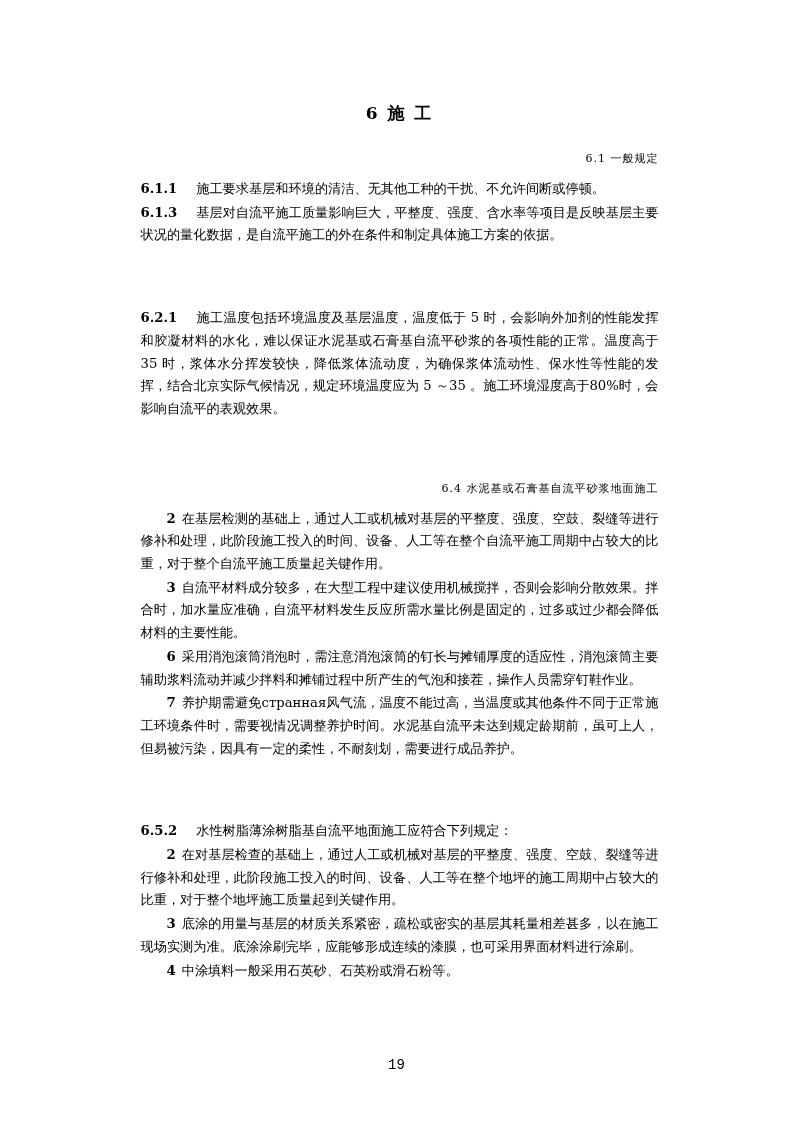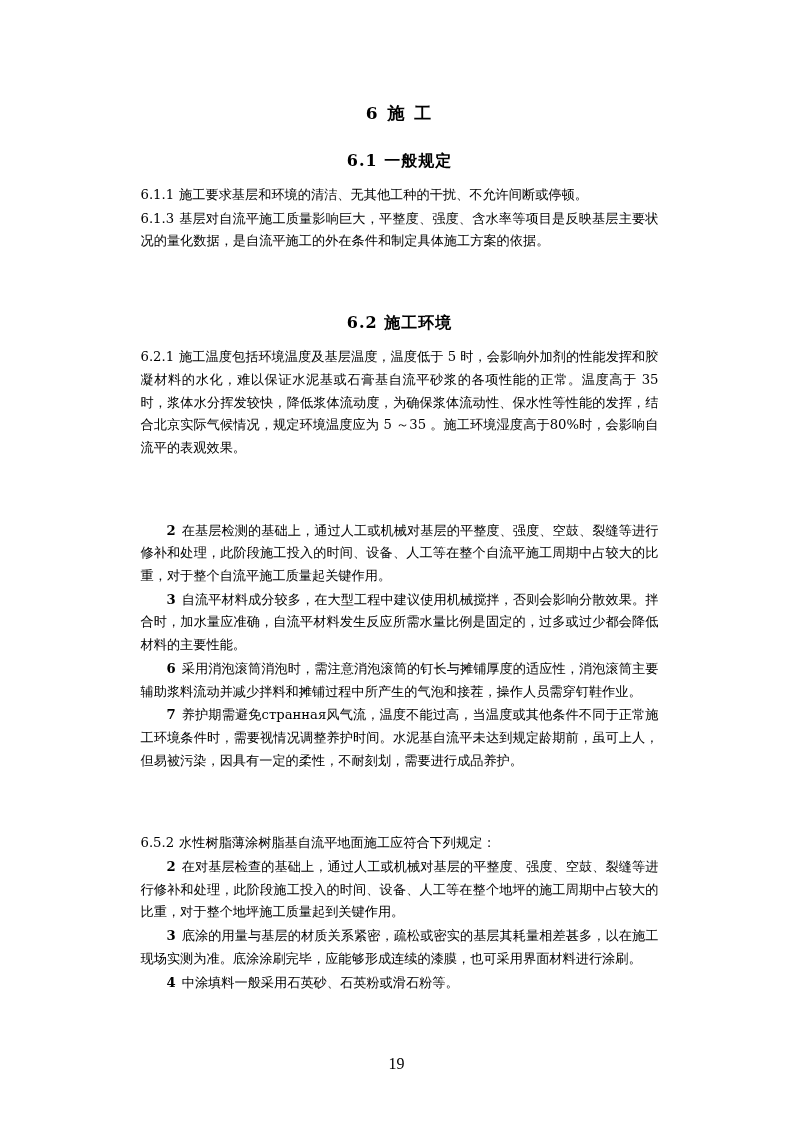--- a/index.html
+++ b/index.html
@@ -23,57 +23,57 @@
   }
   .chapter-title {
     text-align: center;
     font-size: 17px;
     font-weight: bold;
     letter-spacing: 2px;
     margin: 14px 0 26px 0;
     font-family: "DejaVu Serif", "Liberation Serif", serif;
   }
   .section-title {
-    text-align: center;
-    font-size: 16px;
-    font-weight: bold;
+    text-align: right;
+    font-size: 11px;
+    font-weight: normal;
     margin: 0 0 12px 0;
     letter-spacing: 1px;
   }
   .section-block {
     margin-bottom: 26px;
   }
   p.para {
     font-size: 13.2px;
     line-height: 1.72;
     margin: 0 0 1px 0;
     text-align: justify;
     text-justify: inter-ideograph;
   }
   p.para.indent {
     text-indent: 26px;
   }
   .num {
-    font-weight: normal;
+    font-weight: bold;
     font-family: "DejaVu Serif", "Liberation Serif", serif;
-    margin-right: 5px;
+    margin-right: 19px;
   }
   .item-num {
     font-weight: bold;
     margin-right: 6px;
   }
   .spacer-lg { height: 34px; }
   .page-number {
     position: absolute;
     bottom: 50px;
     left: 0;
     right: 0;
     text-align: center;
-    font-size: 16px;
-    font-family: Liberation Serif, serif;
+    font-size: 14px;
+    font-family: Liberation Mono, monospace;
   }
 </style>
 </head>
 <body>
 
 <div class="page">
 
   <h1 class="chapter-title">6   施   工</h1>
 
   <div class="section-block">
@@ -82,29 +82,29 @@
       <span class="num">6.1.1</span><span>施工要求基层和环境的清洁、无其他工种的干扰、不允许间断或停顿。</span>
     </p>
     <p class="para">
       <span class="num">6.1.3</span><span>基层对自流平施工质量影响巨大，平整度、强度、含水率等项目是反映基层主要状况的量化数据，是自流平施工的外在条件和制定具体施工方案的依据。</span>
     </p>
   </div>
 
   <div class="spacer-lg"></div>
 
   <div class="section-block">
-    <div class="section-title">6.2    施工环境</div>
     <p class="para">
       <span class="num">6.2.1</span><span>施工温度包括环境温度及基层温度，温度低于 5  时，会影响外加剂的性能发挥和胶凝材料的水化，难以保证水泥基或石膏基自流平砂浆的各项性能的正常。温度高于 35  时，浆体水分挥发较快，降低浆体流动度，为确保浆体流动性、保水性等性能的发挥，结合北京实际气候情况，规定环境温度应为 5  ～35  。施工环境湿度高于80%时，会影响自流平的表观效果。</span>
     </p>
   </div>
 
   <div class="spacer-lg"></div>
 
   <div class="section-block">
+    <div class="section-title">6.4    水泥基或石膏基自流平砂浆地面施工</div>
     <p class="para indent">
       <span class="item-num">2</span><span>在基层检测的基础上，通过人工或机械对基层的平整度、强度、空鼓、裂缝等进行修补和处理，此阶段施工投入的时间、设备、人工等在整个自流平施工周期中占较大的比重，对于整个自流平施工质量起关键作用。</span>
     </p>
     <p class="para indent">
       <span class="item-num">3</span><span>自流平材料成分较多，在大型工程中建议使用机械搅拌，否则会影响分散效果。拌合时，加水量应准确，自流平材料发生反应所需水量比例是固定的，过多或过少都会降低材料的主要性能。</span>
     </p>
     <p class="para indent">
       <span class="item-num">6</span><span>采用消泡滚筒消泡时，需注意消泡滚筒的钉长与摊铺厚度的适应性，消泡滚筒主要辅助浆料流动并减少拌料和摊铺过程中所产生的气泡和接茬，操作人员需穿钉鞋作业。</span>
     </p>
     <p class="para indent">

